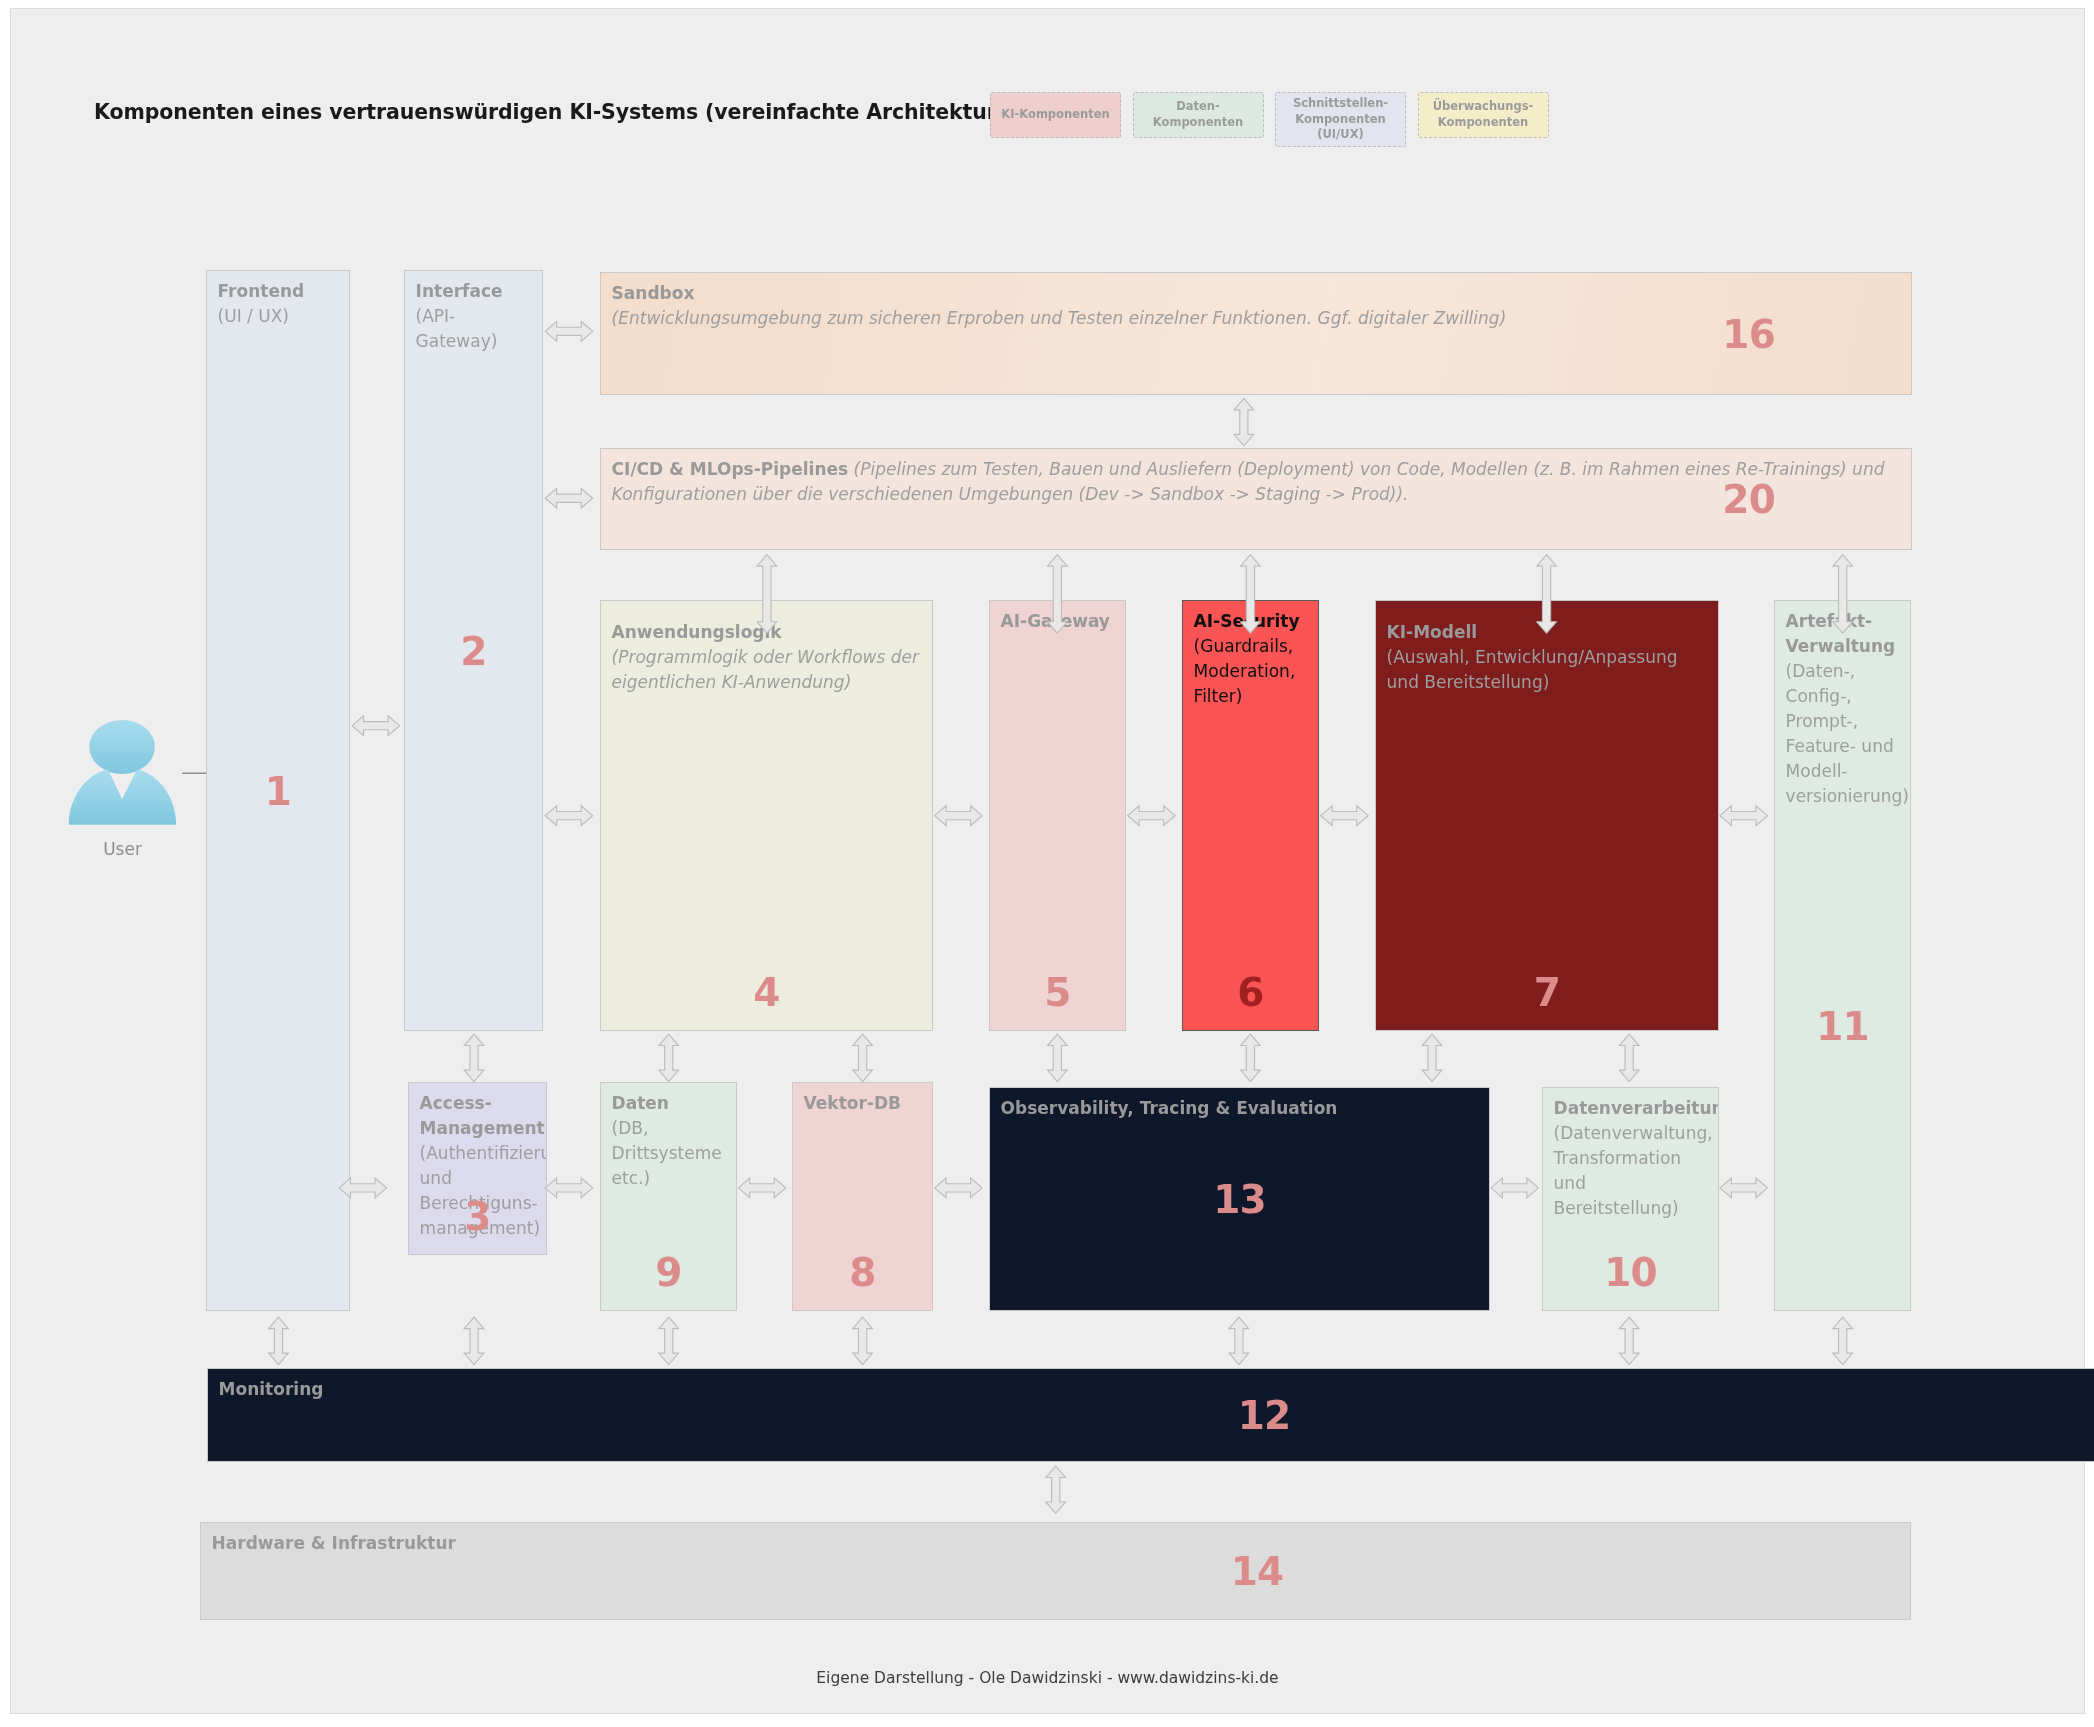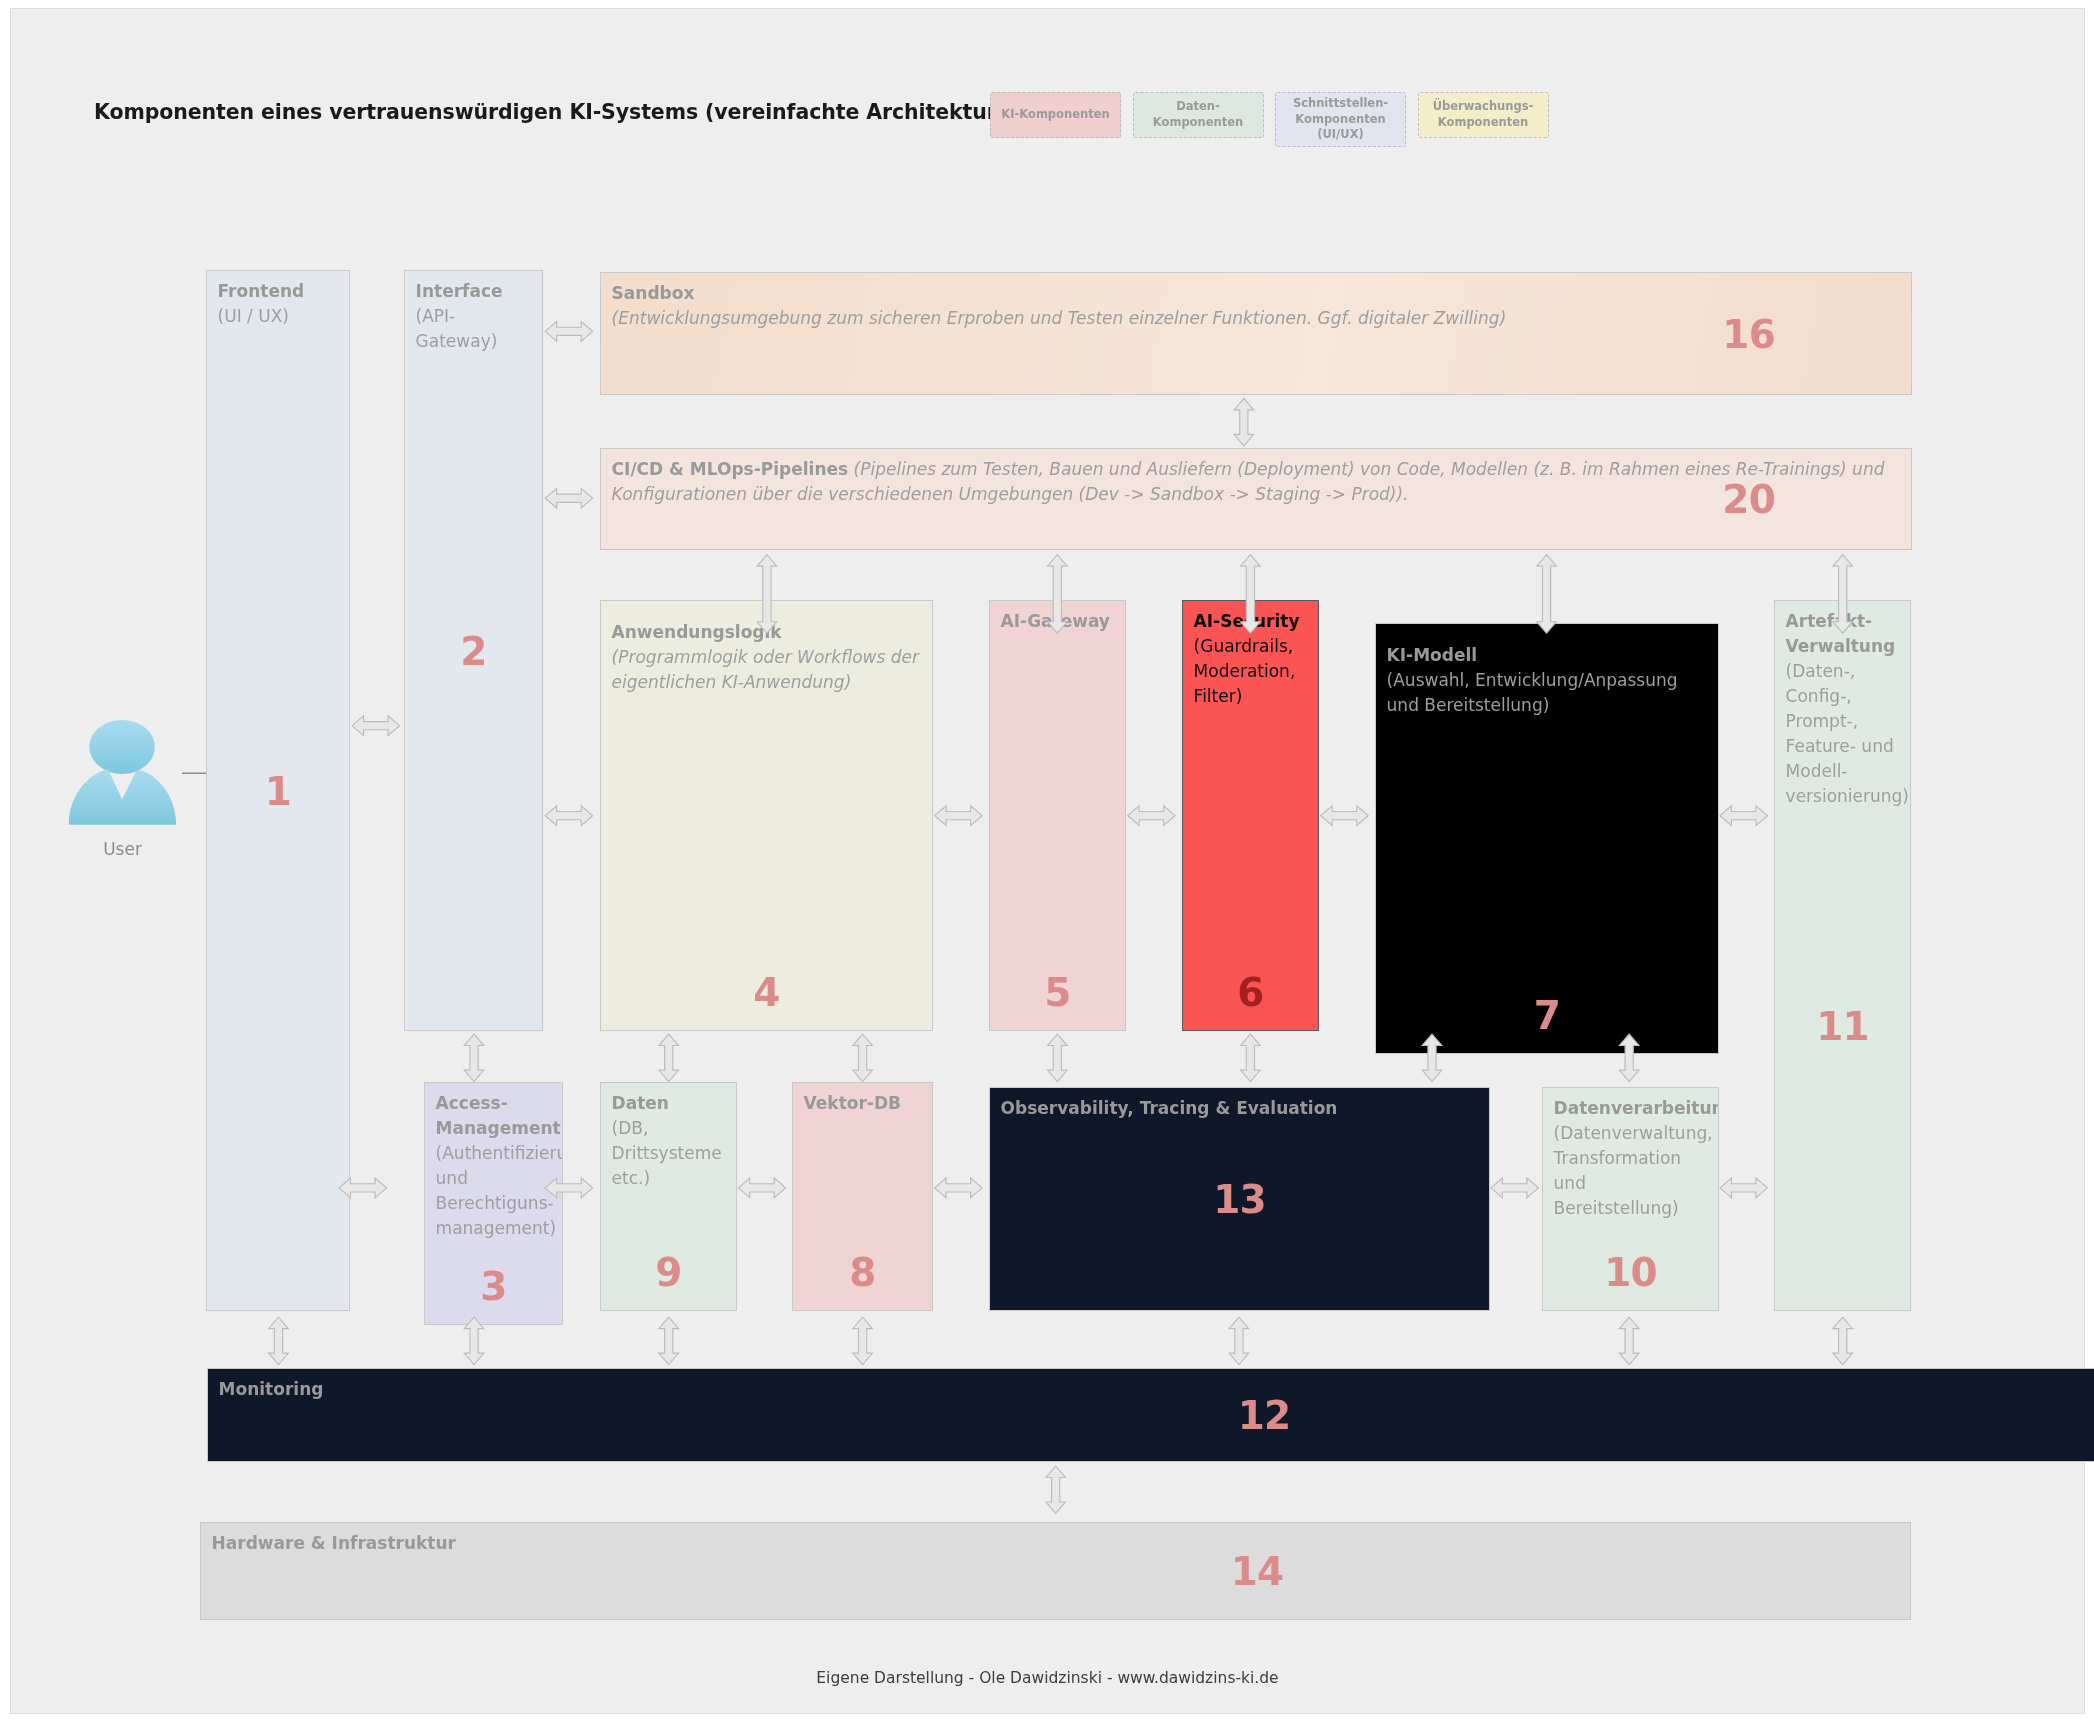--- a/index.html
+++ b/index.html
@@ -97,21 +97,21 @@
   .num.ctr-b   { left: 50%; transform: translateX(-50%); bottom: 18px; }
   .num.ctr-m   { left: 50%; top: 50%; transform: translate(-50%,-50%); }
   .num.wide-r  { right: 136px; top: 50%; transform: translateY(-50%); }
 
   
   .fill-iface  { background: #e3e7ee; }
   .fill-sand   { background: linear-gradient(100deg,#f3ddcc 0%, #f7e6d9 55%, #f3ddcc 100%); }
   .fill-cicd   { background: #f3e5de; }
   .fill-logic  { background: #ecedde; }
   .fill-ki     { background: #f0d3d3; }
-  .fill-kimod  { background: #000000; margin-top: 23px; }
+  .fill-kimod  { background: #7f1d1d; }
   .fill-green  { background: #dfeae2; }
   .fill-purple { background: #dcdaed; }
   .fill-yellow { background: #0f172a; text-decoration: underline; }
   .fill-gray   { background: #dcdcdc; }
   .fill-sec    { background: #fb5454; border: 1.6px solid #5a5a5a; }
   .fill-sec .hd { color: #0f0f0f; }
   .fill-sec .hd b { color: #0f0f0f; }
   .fill-sec .num { color: #a32020; }
 
   
@@ -220,21 +220,21 @@
   <div class="box fill-kimod" style="left:1375px; top:600px; width:344px; height:431px;">
     <div class="hd" style="top:19px;"><b>KI-Modell</b><br><span>(Auswahl, Entwicklung/Anpassung und Bereitstellung)</span></div>
     <div class="num ctr-b">7</div>
   </div>
 
   <div class="box fill-green" style="left:1774px; top:600px; width:137px; height:711px;">
     <div class="hd"><b>Artefakt-Verwaltung</b><br><span>(Daten-, Config-, Prompt-, Feature- und Modell-versionierung)</span></div>
     <div class="num ctr-m" style="top:60%;">11</div>
   </div>
 
-  <div class="box fill-purple" style="left:424px; top:1082px; width:139px; height:243px;">
+  <div class="box fill-purple" style="left:408px; top:1082px; width:139px; height:173px;">
     <div class="hd"><b>Access-Management</b><br><span>(Authentifizierung und Berechtiguns-management)</span></div>
     <div class="num ctr-b">3</div>
   </div>
 
   <div class="box fill-green" style="left:600px; top:1082px; width:137px; height:229px;">
     <div class="hd"><b>Daten</b><br><span>(DB, Drittsysteme etc.)</span></div>
     <div class="num ctr-b">9</div>
   </div>
 
   <div class="box fill-ki" style="left:792px; top:1082px; width:141px; height:229px;">

